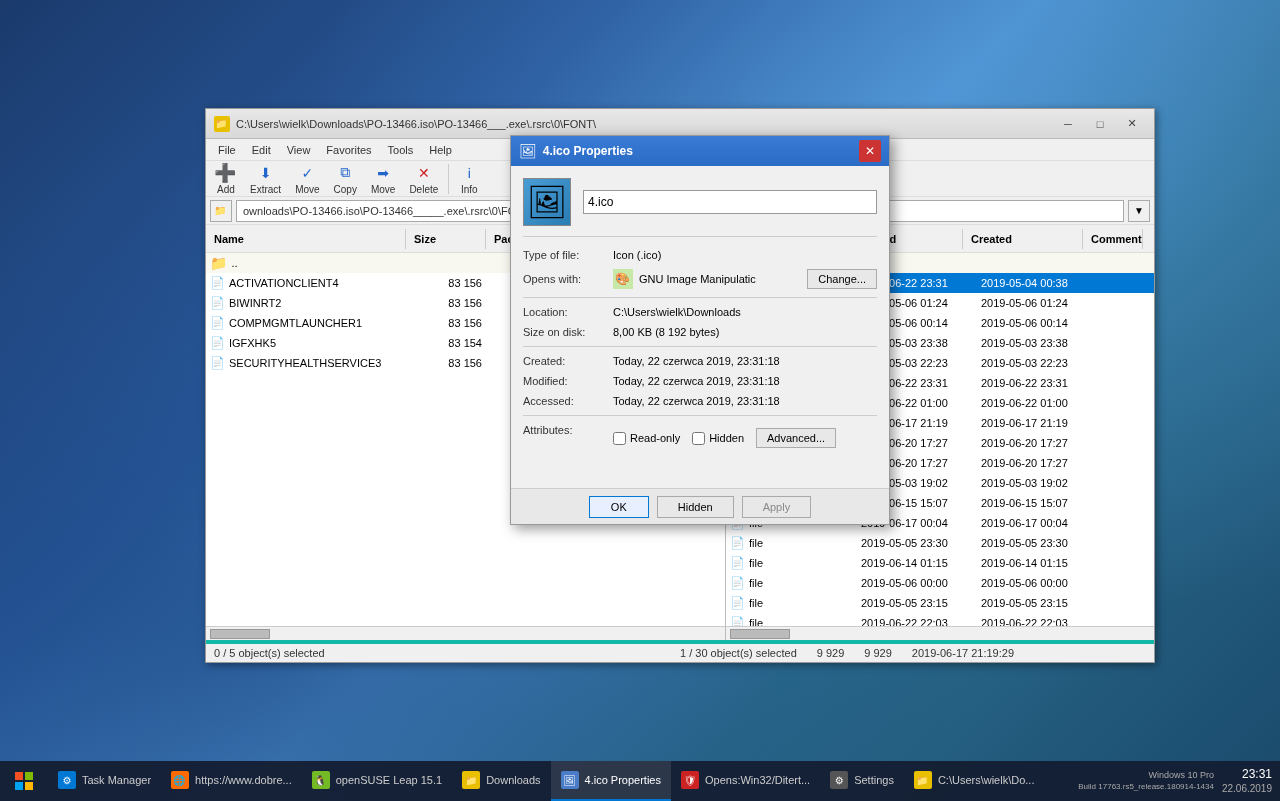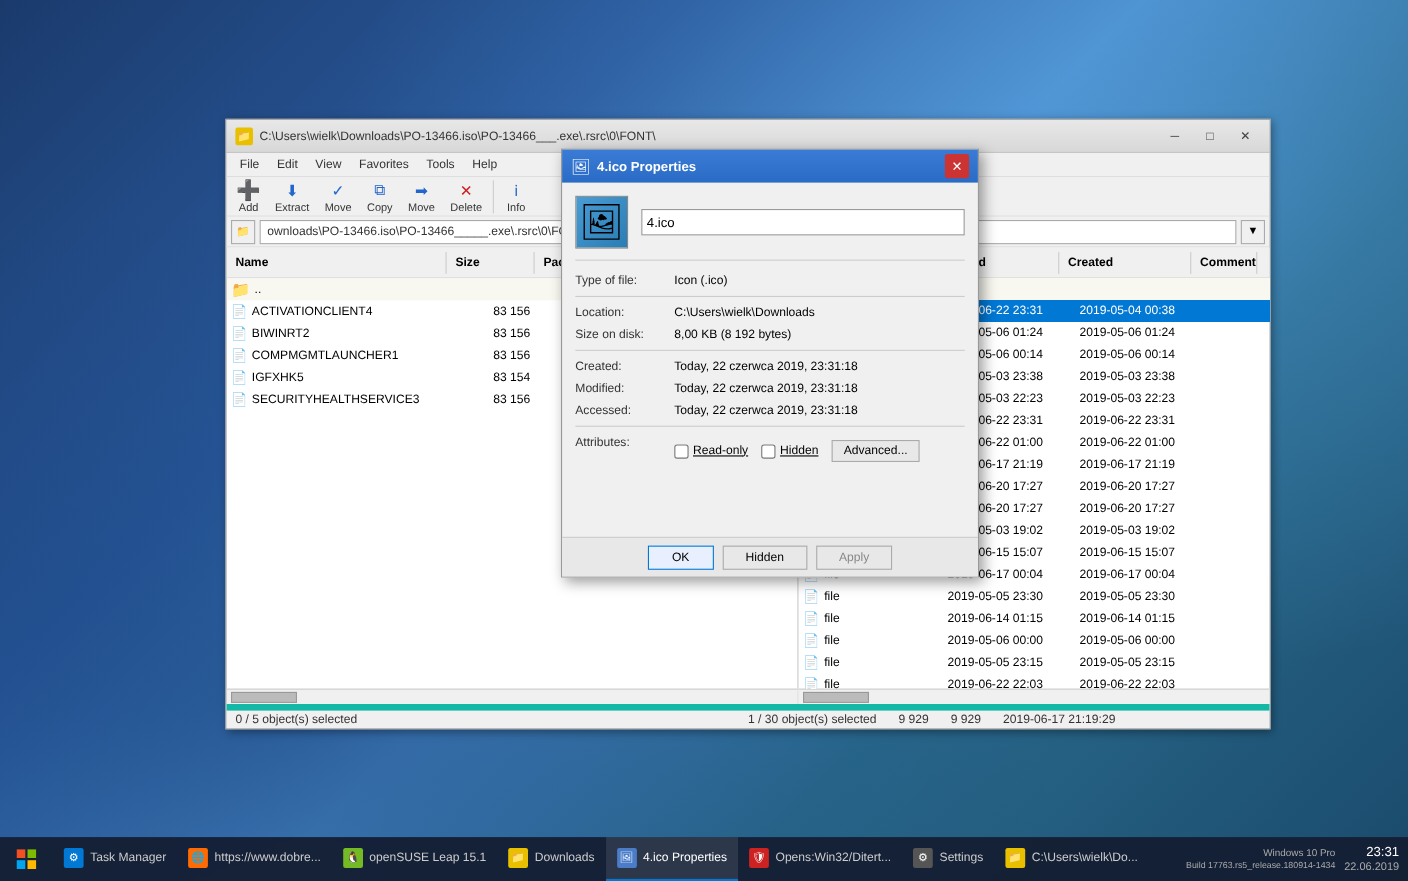--- a/index.html
+++ b/index.html
@@ -308,21 +308,21 @@
       height: 14px;
       background: #f0f0f0;
       border-top: 1px solid #ccc;
       display: flex;
       align-items: center;
     }
 
     .status-bar {
       height: 22px;
       background: #f0f0f0;
-      border-top: 6px solid #14b8a6;
+      border-top: 4px solid #14b8a6;
       display: flex;
       align-items: center;
       padding: 0 8px;
       font-size: 11px;
       color: #333;
     }
     .status-left { flex: 1; }
     .status-right { flex: 1; display: flex; gap: 20px; justify-content: flex-start; }
 
     
@@ -472,21 +472,20 @@
       display: flex;
       align-items: center;
       gap: 12px;
       margin-top: 4px;
       font-size: 11px;
     }
     .attr-check {
       display: flex;
       align-items: flex-start;
       gap: 4px;
-      text-decoration: underline;
     }
     .attr-advanced {
       margin-left: auto;
       padding: 3px 10px;
       font-size: 11px;
       background: #e8e8e8;
       border: 1px solid #aaa;
       cursor: pointer;
     }
     .dialog-footer {
@@ -843,20 +842,26 @@
         <span style="font-size:32px;">🖼</span>
       </div>
       <input class="dialog-filename-input" value="4.ico" style="">
     </div>
 
     <div class="dialog-row">
       <span class="dialog-label">Type of file:</span>
       <span class="dialog-value">Icon (.ico)</span>
     </div>
 
+    <div class="dialog-row-opens">
+      <span class="opens-label">Opens with:</span>
+      <div class="opens-icon">🎨</div>
+      <span class="opens-value">GNU Image Manipulatic</span>
+      <button class="change-btn">Change...</button>
+    </div>
 
     <div class="dialog-separator"></div>
 
     <div class="dialog-row">
       <span class="dialog-label">Location:</span>
       <span class="dialog-value">C:\Users\wielk\Downloads</span>
     </div>
 
 
     <div class="dialog-row">

